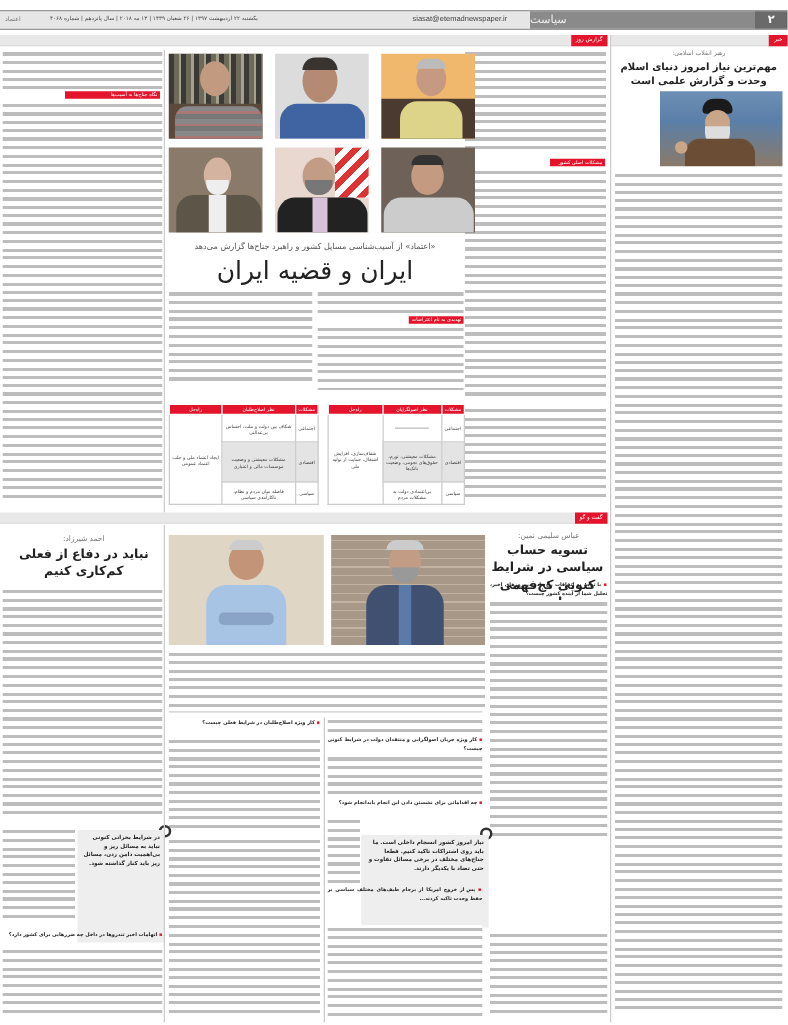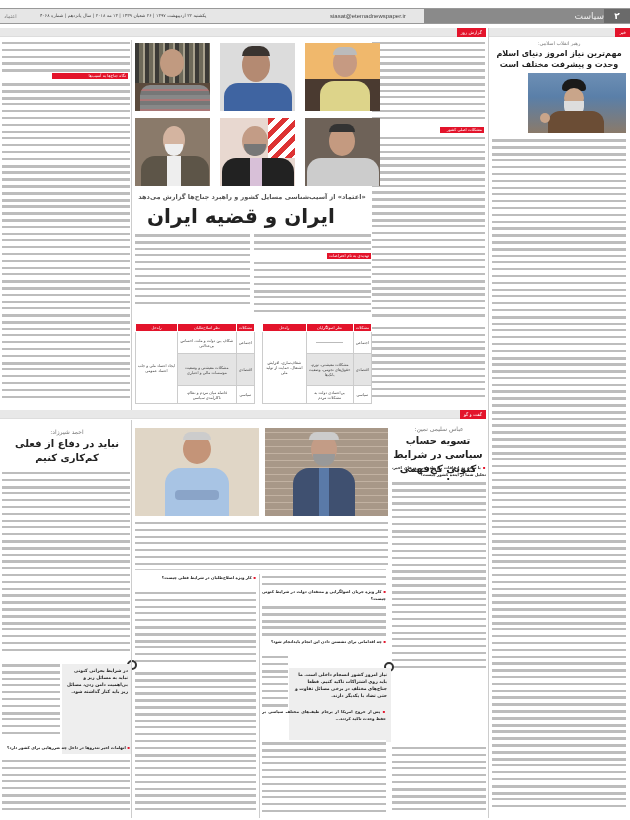--- a/index.html
+++ b/index.html
@@ -1,19 +1,19 @@
 <!DOCTYPE html>
 <html><head>
 <meta charset="utf-8">
 <style>
 *{box-sizing:border-box;margin:0;padding:0}
 body{width:630px;height:820px;background:#fff;font-family:"DejaVu Sans",sans-serif;overflow:hidden;position:relative;color:#333}
 .topbar{position:absolute;left:0;top:8px;width:630px;height:16px;background:#e6e6e6;border-top:1px solid #999;border-bottom:1px solid #999}
 .tb-num{position:absolute;right:0;top:0;width:26px;height:14px;background:#6a6a6a;color:#fff;font-size:9px;font-weight:bold;text-align:center;line-height:14px}
-.tb-sec{position:absolute;right:26px;top:0;width:180px;height:14px;background:#8a8a8a;color:#eee;font-size:9px;text-align:right;line-height:14px;direction:rtl}
+.tb-sec{position:absolute;right:26px;top:0;width:180px;height:14px;background:#8a8a8a;color:#eee;font-size:9px;text-align:left;line-height:14px;direction:rtl}
 .tb-mail{position:absolute;left:330px;top:0;height:14px;font-size:6px;line-height:14px;color:#444;font-family:"Liberation Sans",sans-serif}
 .tb-date{position:absolute;left:40px;top:0;height:14px;font-size:4.5px;line-height:14px;color:#444;direction:rtl}
 .tb-logo{position:absolute;left:4px;top:0;height:14px;font-size:5px;line-height:14px;color:#777}
 .secbar{position:absolute;height:9px;background:#e8e8e8;border-bottom:1px solid #ddd}
 .redtag{position:absolute;right:0;top:0;height:9px;background:#e3142b;color:#fff;font-size:4.5px;line-height:9px;padding:0 4px;direction:rtl}
 .txt{position:absolute;overflow:hidden;direction:rtl;text-align:justify;font-size:4px;line-height:6.8px;color:#555}
 .txt .line{display:block;height:6.8px;border-bottom:0;background:linear-gradient(#fff 0 2px,#bdbdbd 2px 4.5px,#fff 4.5px);margin:0}
 .hl{position:absolute;height:6px;background:#e3142b;color:#fff;font-size:4px;line-height:6px;padding:0 2px;direction:rtl}
 .photo{position:absolute;overflow:hidden}
 .head{position:absolute;direction:rtl;text-align:center;color:#222;font-weight:bold}
@@ -36,21 +36,21 @@
   <div class="tb-sec">سیاست</div>
   <div class="tb-mail">siasat@etemadnewspaper.ir</div>
   <div class="tb-date">یکشنبه ۲۲ اردیبهشت ۱۳۹۷ | ۲۶ شعبان ۱۴۳۹ | ۱۳ مه ۲۰۱۸ | سال پانزدهم | شماره ۴۰۶۸</div>
   <div class="tb-logo">اعتماد</div>
 </div>
 
 <div class="secbar" style="left:488px;top:28px;width:142px">
   <div class="redtag">خبر</div>
 </div>
 <div class="kicker" style="left:492px;top:40px;width:134px;font-size:5px">رهبر انقلاب اسلامی:</div>
-<div class="head" style="left:492px;top:48px;width:134px;font-size:8px;line-height:11px">مهم‌ترین نیاز امروز دنیای اسلام وحدت و پیشرفت مختلف است</div>
+<div class="head" style="left:492px;top:48px;width:134px;font-size:8px;line-height:11px">مهم‌ترین نیاز امروز دنیای اسلام وحدت و گزارش علمی است</div>
 <div class="photo" style="left:528px;top:73px;width:98px;height:60px;background:linear-gradient(180deg,#6d8fb5 0%,#5a7fa8 40%,#8a7a6a 100%)">
   <div style="position:absolute;left:34px;top:6px;width:24px;height:12px;border-radius:12px 12px 4px 4px;background:#1a1a1a"></div>
   <div style="position:absolute;left:36px;top:15px;width:20px;height:20px;border-radius:50%;background:#c9a58a"></div>
   <div style="position:absolute;left:36px;top:28px;width:20px;height:14px;background:#ddd;border-radius:0 0 8px 8px"></div>
   <div style="position:absolute;left:20px;top:38px;width:56px;height:22px;background:#6b4d35;border-radius:12px 12px 0 0"></div>
   <div style="position:absolute;left:12px;top:40px;width:10px;height:10px;border-radius:50%;background:#c9a58a"></div>
 </div>
 <div class="txt" style="left:492px;top:137px;width:134px;height:680px">
   <span class="line"></span>
     <span class="line"></span>
@@ -290,22 +290,22 @@
     <span class="line"></span>
     <span class="line"></span>
     <span class="line"></span>
     <span class="line"></span>
     <span class="line"></span>
     <span class="line"></span>
     <span class="line"></span>
 </div>
 <div class="divv" style="left:131px;top:40px;height:370px"></div>
 
-<div class="head" style="left:133px;top:193px;width:238px;font-size:6.5px;font-weight:bold;color:#555;white-space:nowrap;overflow:hidden">«اعتماد» از آسیب‌شناسی مسایل کشور و راهبرد جناح‌ها گزارش می‌دهد</div>
-<div class="head" style="left:122px;top:204px;width:238px;font-size:20px;line-height:24px;font-weight:700">ایران و قضیه ایران</div>
+<div class="head" style="left:133px;top:193px;width:238px;font-size:6.5px;font-weight:normal;color:#555;white-space:nowrap;overflow:hidden">«اعتماد» از آسیب‌شناسی مسایل کشور و راهبرد جناح‌ها گزارش می‌دهد</div>
+<div class="head" style="left:133px;top:204px;width:238px;font-size:20px;line-height:24px;font-weight:400">ایران و قضیه ایران</div>
 
 <div class="txt" style="left:254px;top:232px;width:117px;height:80px">
   <span class="line"></span><span class="line"></span><span class="line"></span>
   <span class="hl" style="position:relative;display:inline-block;height:6px;margin:1px 0">تهدیدی به نام اعتراضات</span>
   <span class="line"></span><span class="line"></span><span class="line"></span><span class="line"></span><span class="line"></span><span class="line"></span><span class="line"></span><span class="line"></span>
 </div>
 <div class="txt" style="left:135px;top:232px;width:115px;height:80px">
   <span class="line"></span>
     <span class="line"></span>
     <span class="line"></span>

